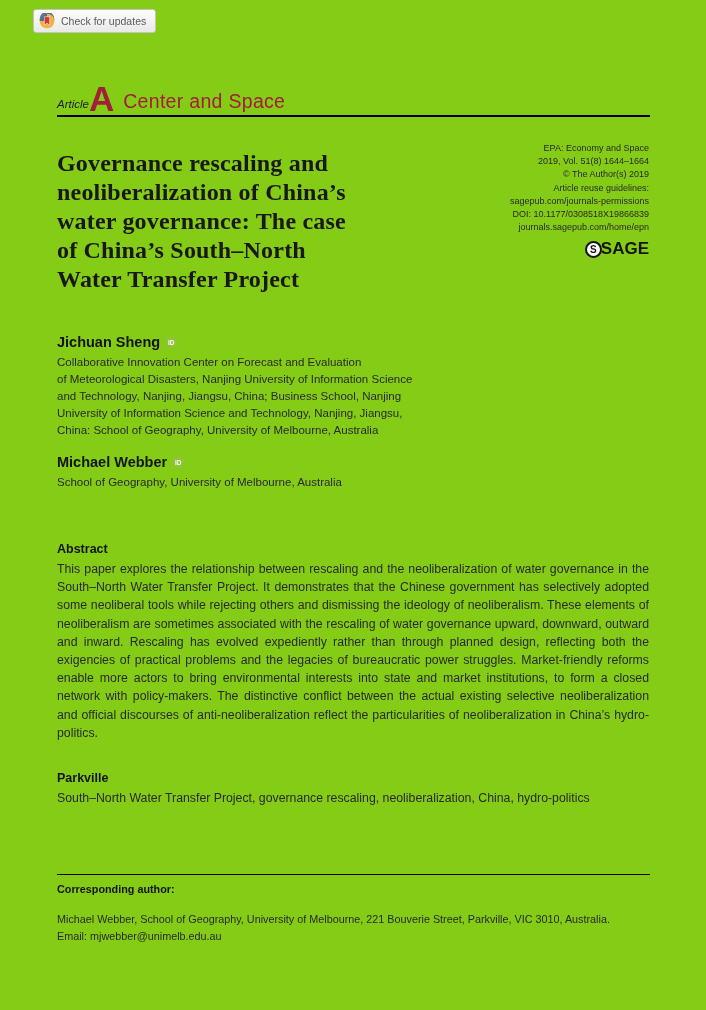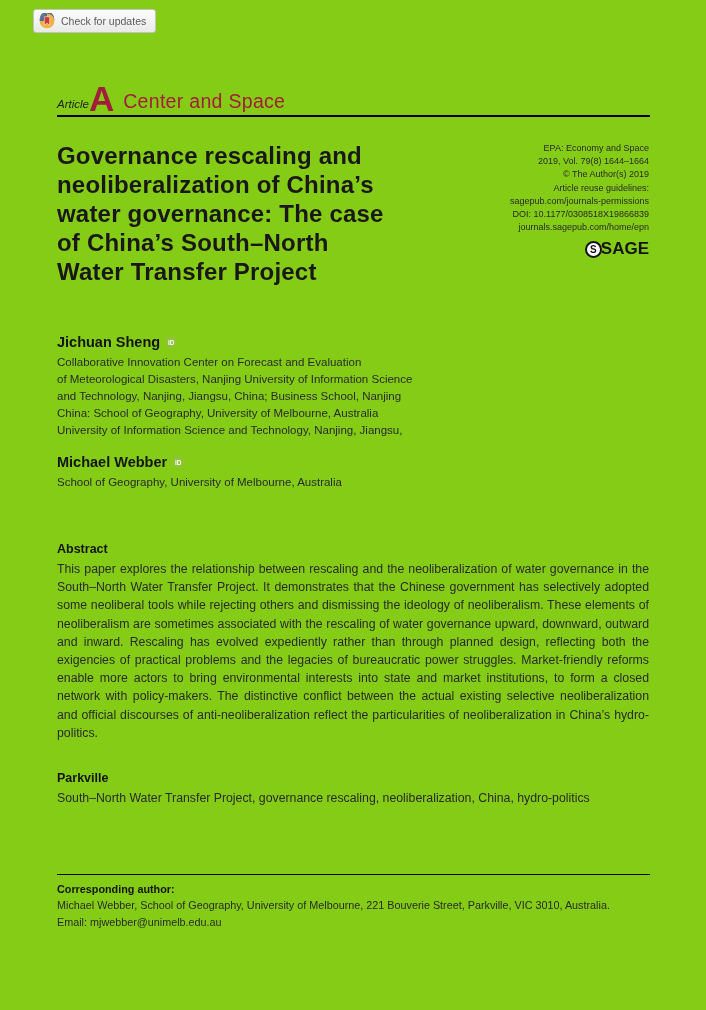--- a/index.html
+++ b/index.html
@@ -35,21 +35,21 @@
   .journal-logo-letter{
     font-size:35px;line-height:26px;font-weight:bold;
     color:#a21e39;
   }
   .journal-logo-name{
     font-size:19.5px;line-height:20px;font-weight:400;
     color:#a21e39;letter-spacing:0.3px;padding-bottom:1px;
   }
 
   
-  .title-block{position:absolute;left:57px;top:141px;width:400px;}
+  .title-block{position:absolute;left:57px;top:149px;width:400px;font-family:Liberation Serif, serif;}
   .title-line{
     font-size:24px;line-height:29px;font-weight:bold;
     color:#1a1718;letter-spacing:0.2px;
   }
 
   
   .meta-block{
     position:absolute;right:57px;top:142px;
     text-align:right;
   }
@@ -93,21 +93,21 @@
 
   
   .keywords{position:absolute;left:57px;right:57px;top:771px;}
 
   
   .footer{
     position:absolute;left:57px;right:56px;top:874px;
     border-top:1.5px solid #000;
     padding-top:8px;
   }
-  .footer-heading{font-size:10.8px;font-weight:bold;color:#141414;margin-bottom:2px;}
+  .footer-heading{font-size:10.8px;font-weight:bold;color:#141414;margin-bottom:16px;}
   .footer-line{font-size:10.8px;line-height:16.5px;color:#2a2a2a;}
   .footer-email-link{cursor:pointer;}
 </style>
 </head>
 <body>
 
 <div class="page">
 
   <div class="badge">
     <svg class="crossmark-icon" viewBox="0 0 24 24">
@@ -130,21 +130,21 @@
   <div class="title-block">
     <div class="title-line">Governance rescaling and</div>
     <div class="title-line">neoliberalization of China’s</div>
     <div class="title-line">water governance: The case</div>
     <div class="title-line">of China’s South–North</div>
     <div class="title-line">Water Transfer Project</div>
   </div>
 
   <div class="meta-block">
     <div class="meta-line">EPA: Economy and Space</div>
-    <div class="meta-line">2019, Vol. 79(8) 1644–1664</div>
+    <div class="meta-line">2019, Vol. 51(8) 1644–1664</div>
     <div class="meta-line">© The Author(s) 2019</div>
     <div class="meta-line">Article reuse guidelines:</div>
     <div class="meta-line meta-link">sagepub.com/journals-permissions</div>
     <div class="meta-line">DOI: 10.1177/0308518X19866839</div>
     <div class="meta-line meta-link">journals.sagepub.com/home/epn</div>
     <div class="sage-logo">
       <span class="sage-s">S</span>
       <span class="sage-word">SAGE</span>
     </div>
   </div>
@@ -152,22 +152,22 @@
   <div class="authors">
 
     <div class="author-block">
       <div class="author-name-row">
         <span class="author-name">Jichuan Sheng</span>
         <span class="orcid-icon">iD</span>
       </div>
       <div class="affil-line">Collaborative Innovation Center on Forecast and Evaluation</div>
       <div class="affil-line">of Meteorological Disasters, Nanjing University of Information Science</div>
       <div class="affil-line">and Technology, Nanjing, Jiangsu, China; Business School, Nanjing</div>
+      <div class="affil-line">University of Information Science and Technology, Nanjing, Jiangsu,</div>
       <div class="affil-line">China: School of Geography, University of Melbourne, Australia</div>
-      <div class="affil-line">University of Information Science and Technology, Nanjing, Jiangsu,</div>
     </div>
 
     <div class="author-block">
       <div class="author-name-row">
         <span class="author-name">Michael Webber</span>
         <span class="orcid-icon">iD</span>
       </div>
       <div class="affil-line">School of Geography, University of Melbourne, Australia</div>
     </div>
 

